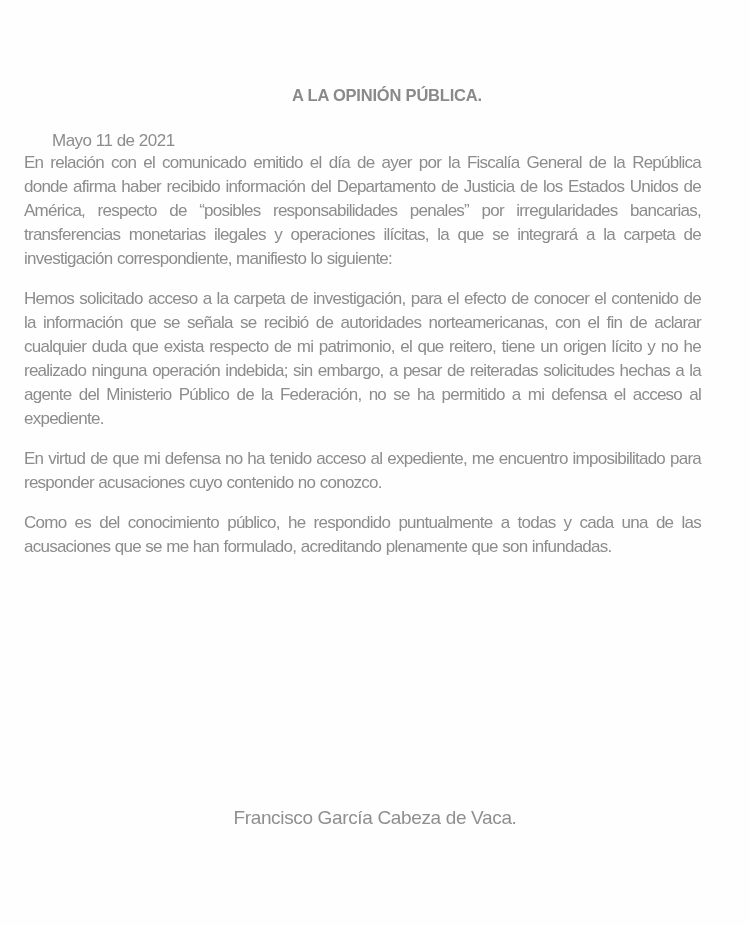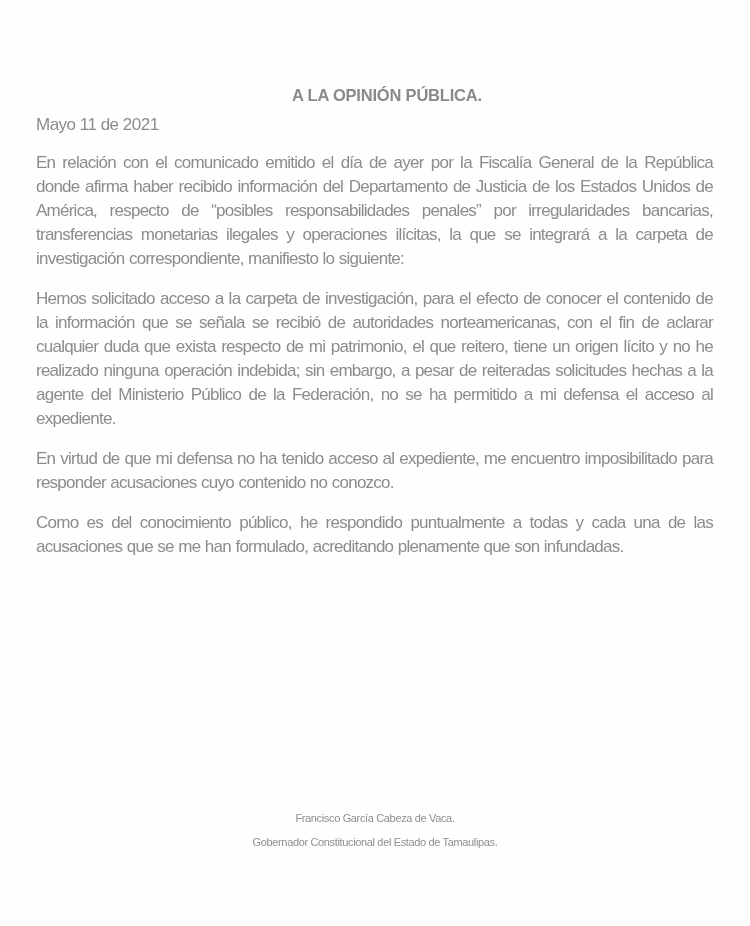--- a/index.html
+++ b/index.html
@@ -33,43 +33,43 @@
       letter-spacing: -0.2px;
       color: #8a8a8a;
       margin: 12px;
     }
     .date {
       position: absolute;
       left: 36px;
       top: 115px;
       font-size: 17px;
       letter-spacing: -0.5px;
-      margin: 0;
+      margin: 16px;
     }
     .body-text {
       position: absolute;
-      left: 36px;
+      left: 24px;
       width: 677px;
       top: 151px;
     }
     .para {
       margin: 0 0 16px 0;
       font-size: 17px;
       line-height: 24px;
       text-align: justify;
       letter-spacing: -0.75px;
       word-spacing: 0.5px;
     }
     .signature {
       position: absolute;
       left: 0;
       width: 750px;
       top: 806px;
       text-align: center;
-      font-size: 11px;
+      font-size: 19px;
       line-height: 24px;
       letter-spacing: -0.35px;
       color: #8f8f8f;
     }
     .signature div { margin: 0; }
   </style>
 </head>
 <body>
 
 <div class="page">
@@ -79,15 +79,14 @@
 
   <div class="body-text">
     <p class="para">En relación con el comunicado emitido el día de ayer por la Fiscalía General de la República donde afirma haber recibido información del Departamento de Justicia de los Estados Unidos de América, respecto de “posibles responsabilidades penales” por irregularidades bancarias, transferencias monetarias ilegales y operaciones ilícitas, la que se integrará a la carpeta de investigación correspondiente, manifiesto lo siguiente:</p>
     <p class="para">Hemos solicitado acceso a la carpeta de investigación, para el efecto de conocer el contenido de la información que se señala se recibió de autoridades norteamericanas, con el fin de aclarar cualquier duda que exista respecto de mi patrimonio, el que reitero, tiene un origen lícito y no he realizado ninguna operación indebida; sin embargo, a pesar de reiteradas solicitudes hechas a la agente del Ministerio Público de la Federación, no se ha permitido a mi defensa el acceso al expediente.</p>
     <p class="para">En virtud de que mi defensa no ha tenido acceso al expediente, me encuentro imposibilitado para responder acusaciones cuyo contenido no conozco.</p>
     <p class="para">Como es del conocimiento público, he respondido puntualmente a todas y cada una de las acusaciones que se me han formulado, acreditando plenamente que son infundadas.</p>
   </div>
 
   <div class="signature">
     <div>Francisco García Cabeza de Vaca.</div>
-    <div>Gobernador Constitucional del Estado de Tamaulipas.</div>
   </div>
 </div>
 
 </body></html>

